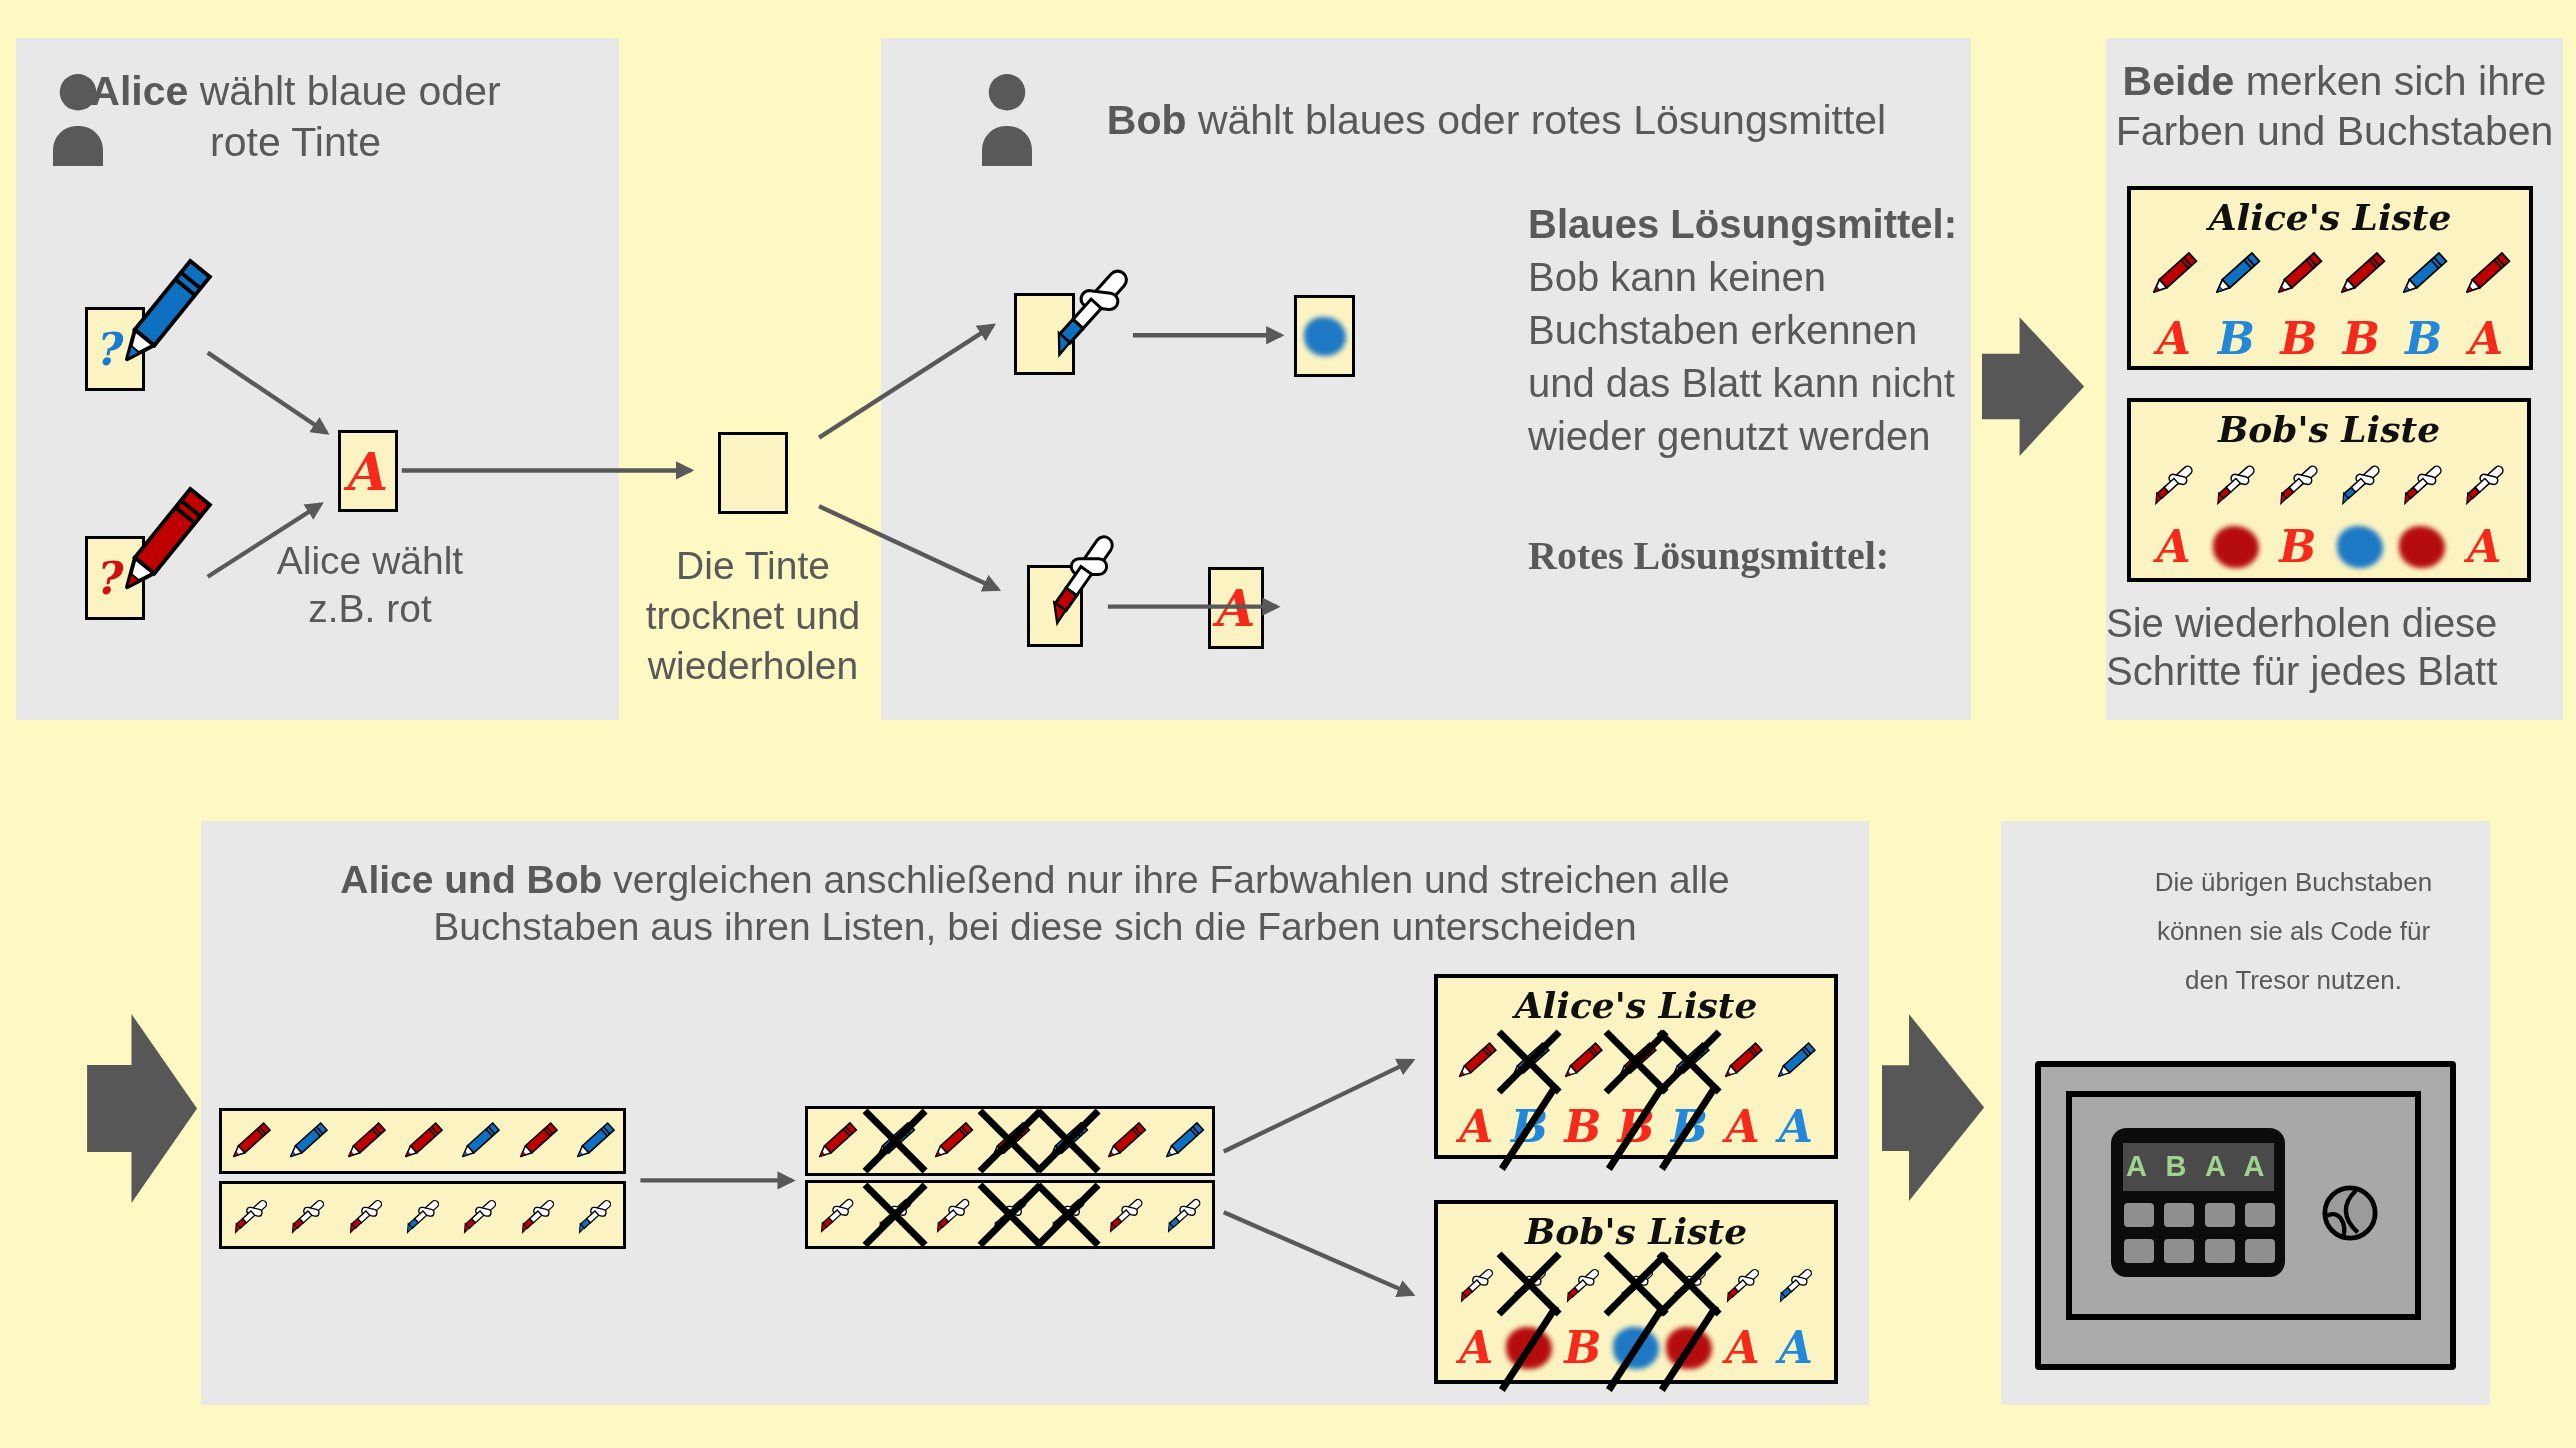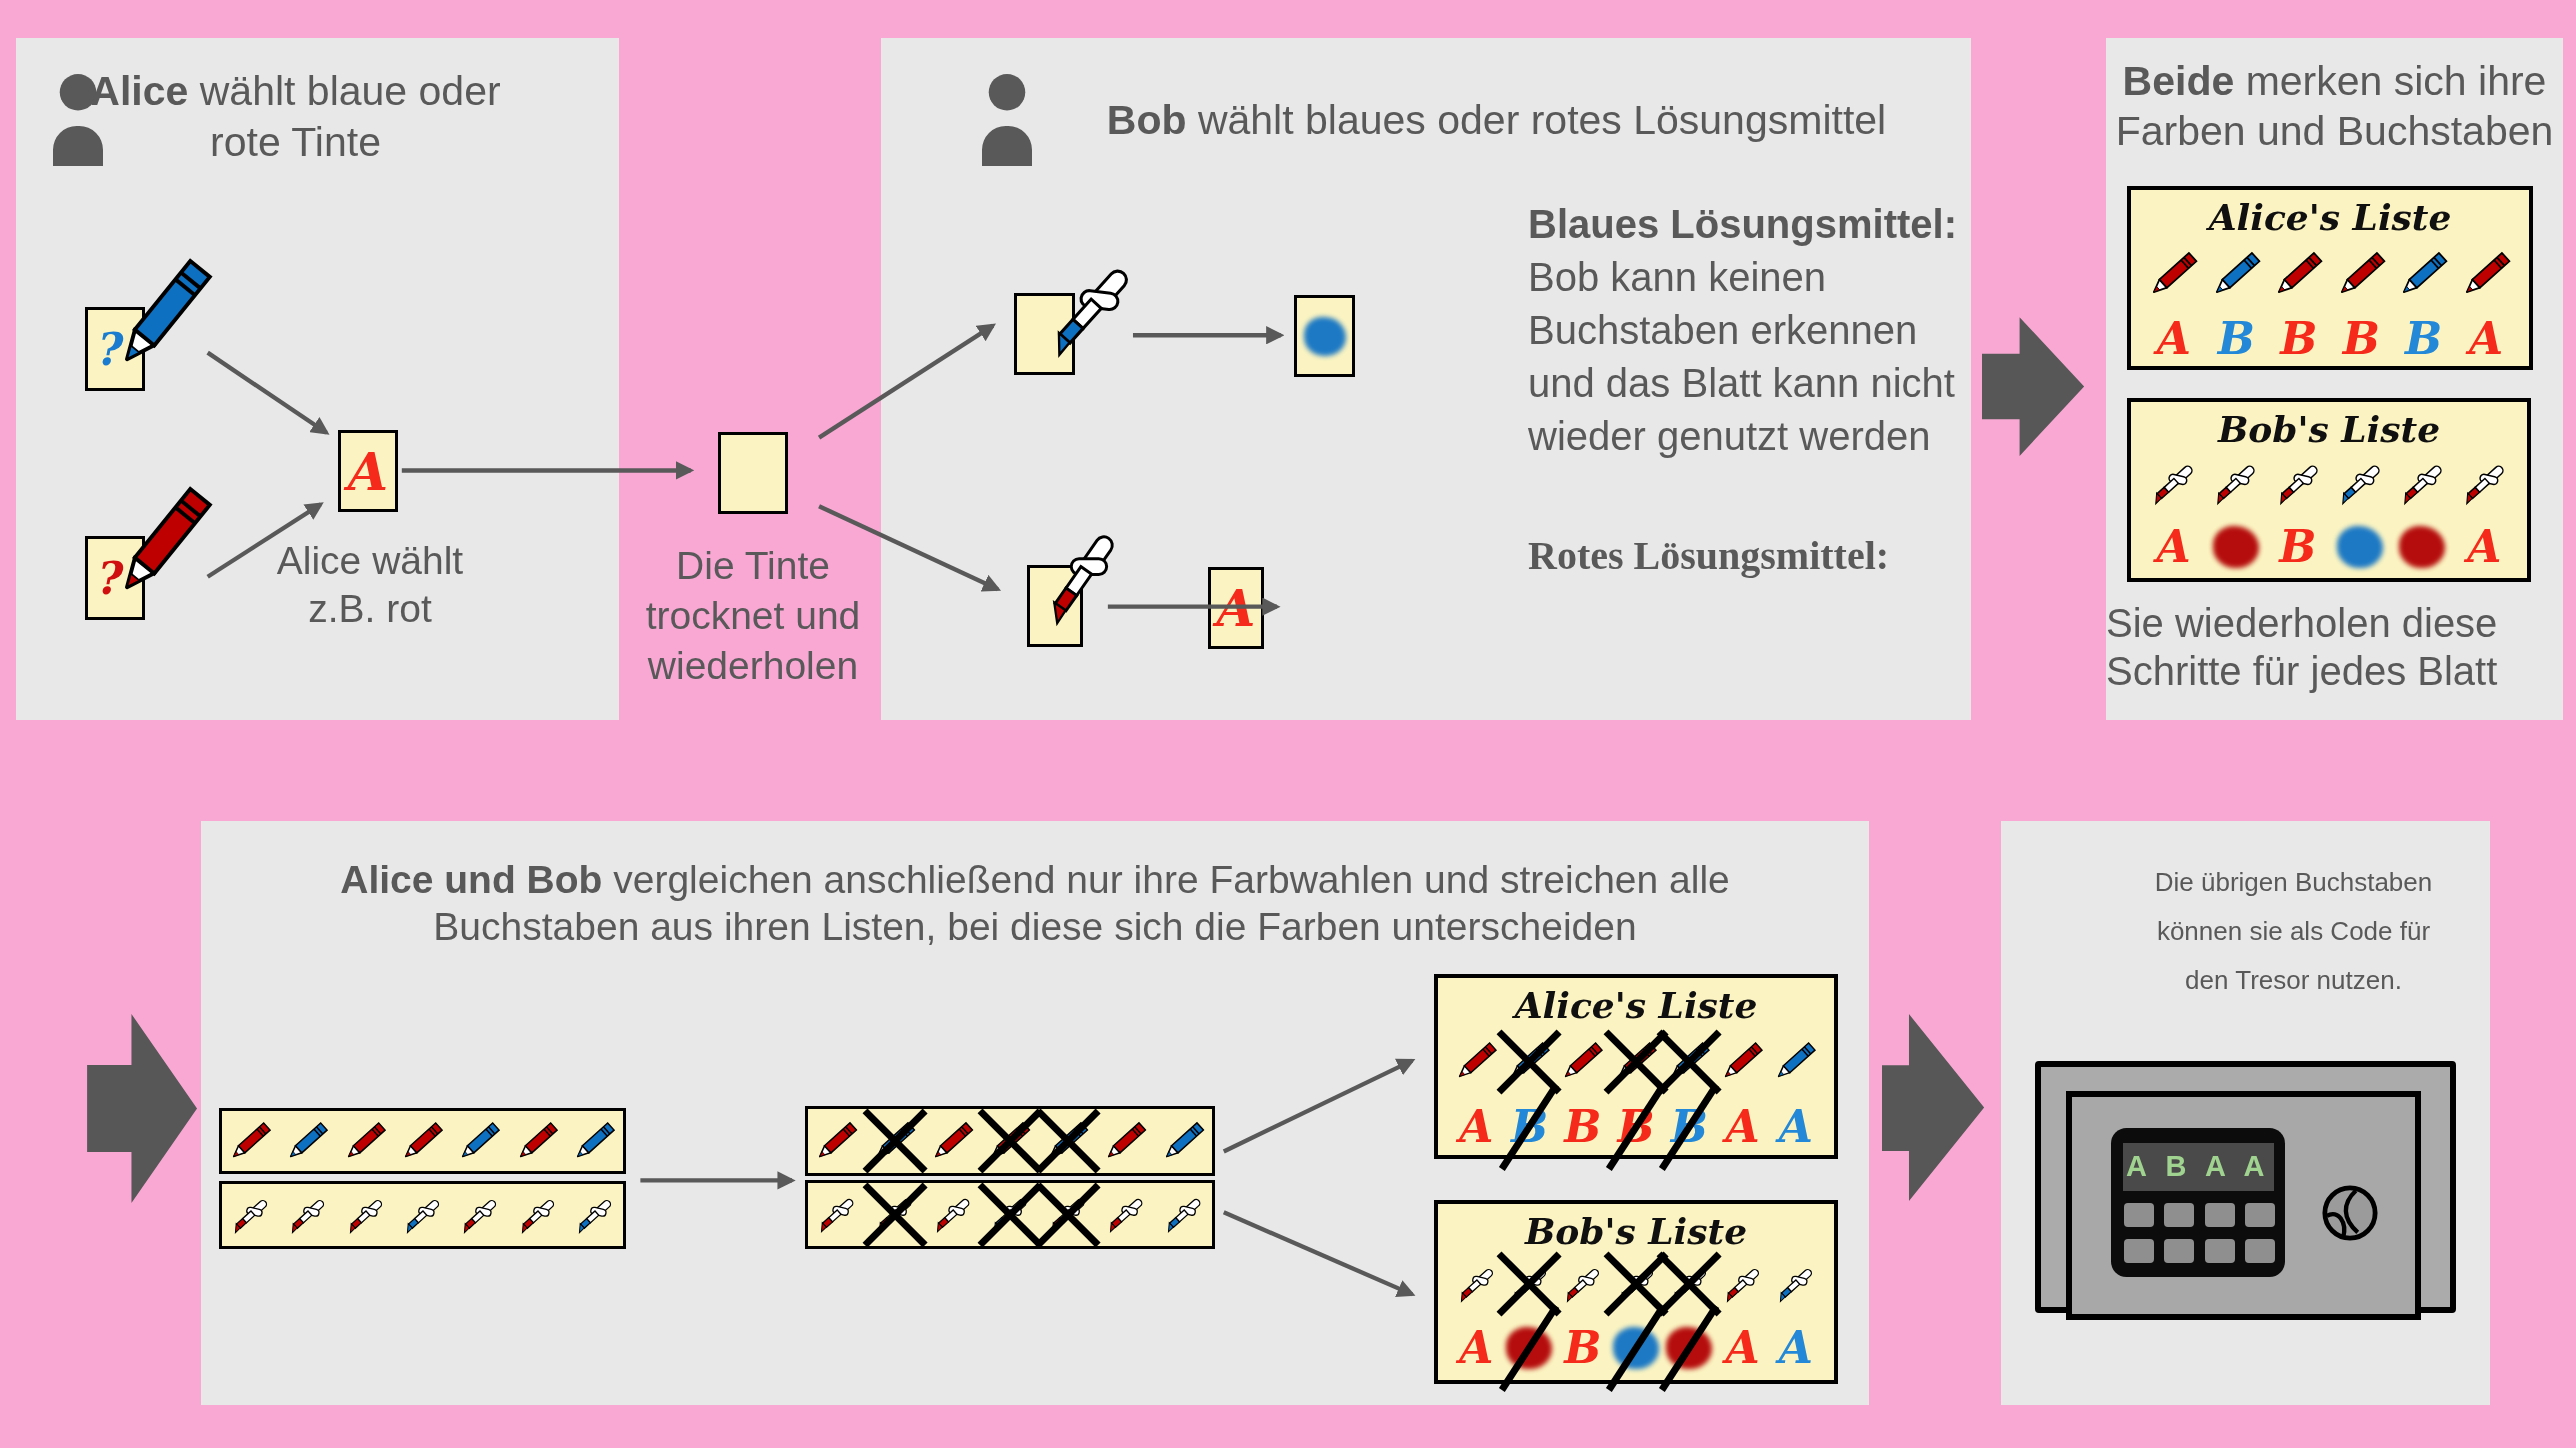--- a/index.html
+++ b/index.html
@@ -1,21 +1,21 @@
 <!DOCTYPE html>
 <html><head>
 <meta charset="utf-8">
 <style>
   :root{
     --yellow:#fbf4c2;
     --ink:#595959;
     --panel:#e8e8e8;
   }
   html,body{margin:0;padding:0;background:#fff;}
-  #stage{position:relative;width:2576px;height:1449px;background:#f9a8d4;overflow:hidden;
+  #stage{position:relative;width:2576px;height:1449px;background:#fef9c3;overflow:hidden;
          font-family:"Liberation Sans",sans-serif;color:var(--ink);}
   .panel{position:absolute;background:var(--panel);}
   .tx{position:absolute;}
   .center{text-align:center;}
   .b{font-weight:bold;}
   .note{position:absolute;background:var(--yellow);border:3.9px solid #000;box-sizing:border-box;}
   .strip{position:absolute;background:var(--yellow);border:3.9px solid #000;box-sizing:border-box;display:flex;}
   .card{position:absolute;background:var(--yellow);border:4.8px solid #000;box-sizing:border-box;}
   .card-title{text-align:center;font-family:"DejaVu Serif",serif;font-style:italic;font-weight:bold;
               font-size:36px;color:#101010;height:48px;padding-top:5.8px;box-sizing:border-box;}
@@ -834,21 +834,21 @@
         </div>
       </div>
   </div>
 
   <div class="tx center" style="left:2001px;top:858px;width:585px;font-size:26px;line-height:49px;">
       <div class="ln">Die übrigen Buchstaben</div>
       <div class="ln">können sie als Code für</div>
       <div class="ln">den Tresor nutzen.</div>
     </div>
 
-  <div class="safe" style="left:2035px;top:1061px;width:421px;height:252px;text-align:center;">
+  <div class="safe" style="left:2035px;top:1061px;width:421px;height:309px;text-align:center;">
     <div class="safedoor" style="left:25px;top:24px;width:355px;height:229px;">
       <div class="keypad" style="left:39px;top:31px;width:174px;height:149px;">
         <div class="kscreen" style="left:11.6px;top:14.5px;width:151px;height:48px;">
           <span>A B A A</span>
         </div>
         <div class="kgrid" style="left:12.6px;top:75px;">
           <div class="kbtn"></div>
             <div class="kbtn"></div>
             <div class="kbtn"></div>
             <div class="kbtn"></div>

